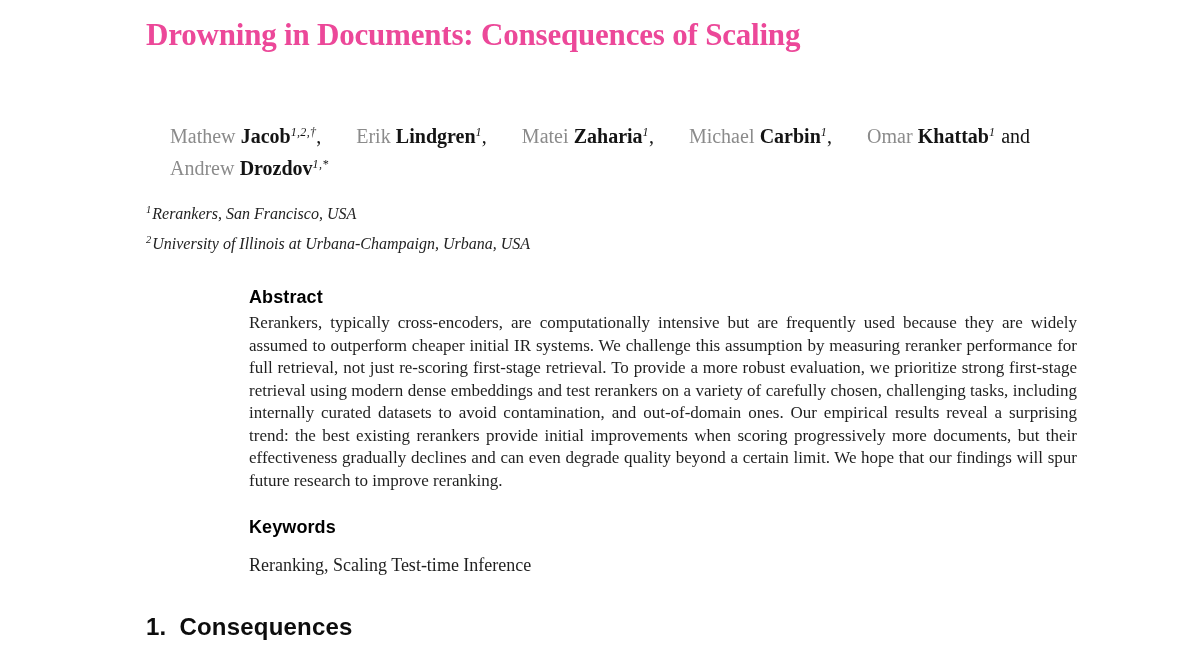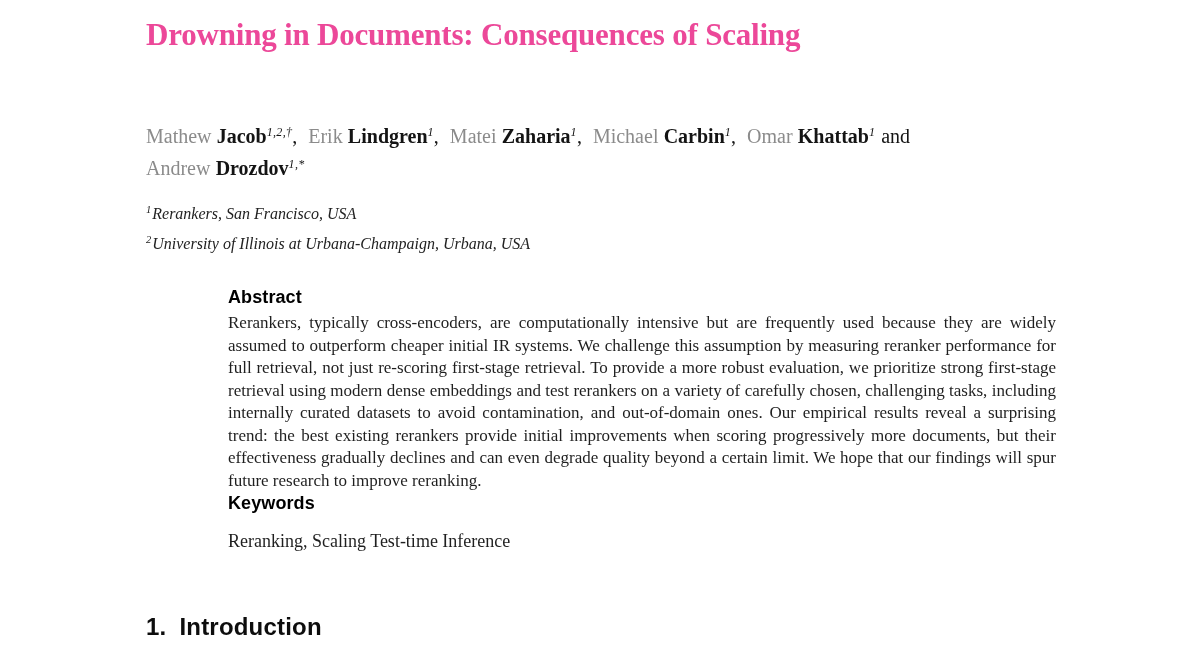--- a/index.html
+++ b/index.html
@@ -37,21 +37,21 @@
   
   .authors {
     position: absolute;
     left: 146px;
     top: 122px;
     width: 920px;
     font-size: 20px;
     line-height: 29px;
     color: #151515;
   }
-  .author { white-space: nowrap; }
+  .author { white-space: nowrap; margin-left: 24px; }
   .fname { color: #8b8b8b; margin-right: 0.26em; }
   .lname { color: #141414; font-weight: 600; }
   .au-sup {
     font-size: 12px;
     font-style: italic;
     position: relative;
     top: -7px;
     letter-spacing: 0.3px;
     color: #141414;
   }
@@ -71,40 +71,40 @@
   .af-sup {
     font-size: 10.5px;
     position: relative;
     top: -6px;
     margin-right: 1px;
   }
 
   
   .abstract-block {
     position: absolute;
-    left: 228px;
+    left: 249px;
     top: 286px;
     width: 828px;
   }
   .subhead {
     font-family: "Liberation Sans", sans-serif;
     font-weight: 700;
     font-size: 18px;
     line-height: 22px;
     color: #000000;
     letter-spacing: 0.1px;
   }
   .abstract-text {
     margin: 4px 0 0 0;
     font-size: 17px;
     line-height: 22.5px;
     text-align: justify;
     color: #1f1f1f;
   }
-  .keywords-head { margin-top: 0; }
+  .keywords-head { margin-top: 24px; }
   .keywords-text {
     margin: 16px 0 0 0;
     font-size: 18px;
     line-height: 22px;
     color: #1f1f1f;
   }
 
   
   .section-heading {
     position: absolute;
@@ -138,16 +138,16 @@
   </div>
 
   <div class="abstract-block">
     <div class="subhead">Abstract</div>
     <p class="abstract-text">Rerankers, typically cross-encoders, are computationally intensive but are frequently used because they are widely assumed to outperform cheaper initial IR systems. We challenge this assumption by measuring reranker performance for full retrieval, not just re-scoring first-stage retrieval. To provide a more robust evaluation, we prioritize strong first-stage retrieval using modern dense embeddings and test rerankers on a variety of carefully chosen, challenging tasks, including internally curated datasets to avoid contamination, and out-of-domain ones. Our empirical results reveal a surprising trend: the best existing rerankers provide initial improvements when scoring progressively more documents, but their effectiveness gradually declines and can even degrade quality beyond a certain limit. We hope that our findings will spur future research to improve reranking.</p>
     <div class="subhead keywords-head">Keywords</div>
     <p class="keywords-text">Reranking, Scaling Test-time Inference</p>
   </div>
 
   <h2 class="section-heading">
-    <span class="sec-num">1.</span><span class="sec-title">Introduction</span>
+    <span class="sec-num">1.</span><span class="sec-title">Consequences</span>
   </h2>
 
 </div>
 
 </body></html>

